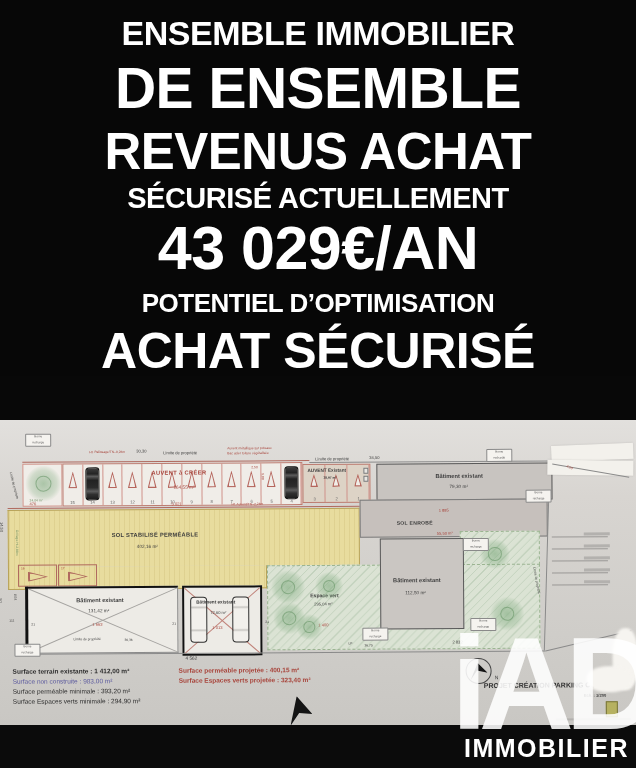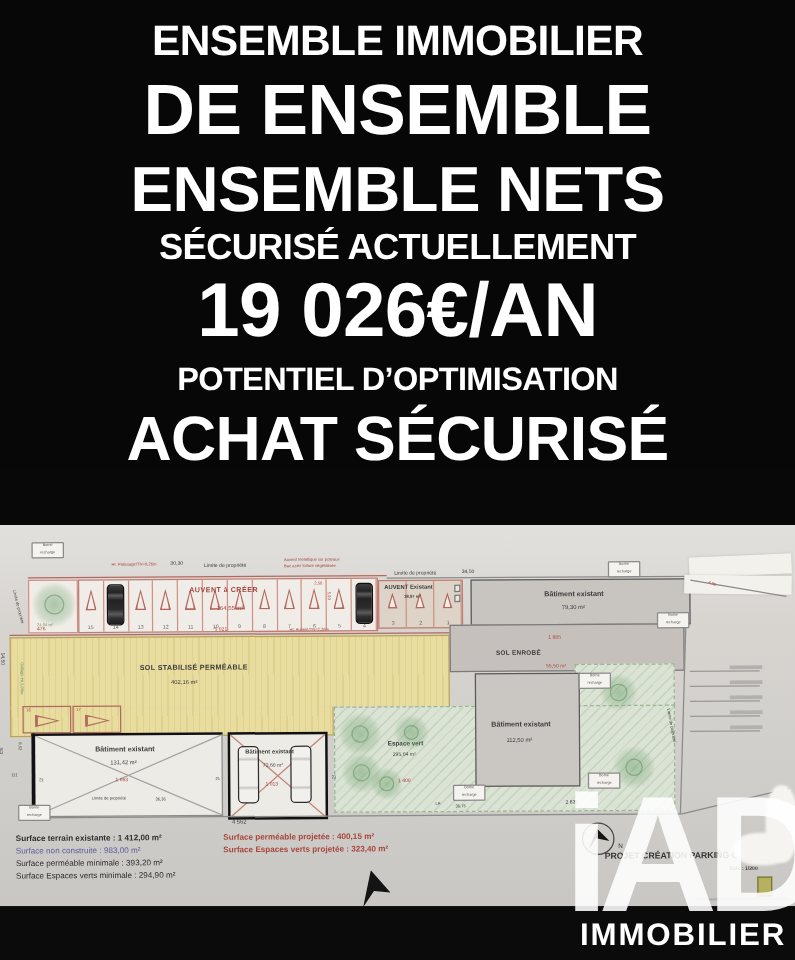--- a/index.html
+++ b/index.html
@@ -86,23 +86,23 @@
       font-weight:bold;font-size:132px;line-height:1;letter-spacing:-9px;}
 </style>
 </head>
 <body>
 
 <div class="stage">
 
   <div class="hero">
     <div class="hl hl1">ENSEMBLE IMMOBILIER</div>
     <div class="hl hl2">DE ENSEMBLE</div>
-    <div class="hl hl3">ENSEMBLE NETS</div>
+    <div class="hl hl3">REVENUS ACHAT</div>
     <div class="hl hl4">SÉCURISÉ ACTUELLEMENT</div>
-    <div class="hl hl5">19 026€/AN</div>
+    <div class="hl hl5">43 029€/AN</div>
     <div class="hl hl6">POTENTIEL D’OPTIMISATION</div>
     <div class="hl hl7">ACHAT SÉCURISÉ</div>
   </div>
 
   <div class="plan">
     <div class="sheet">
 
       <div class="rline" style="left:23px;top:40px;width:287px;height:1px;"></div>
       <div class="line" style="left:310px;top:42px;width:245px;height:1px;"></div>
       <span class="t s3 red" style="left:90px;top:29px;">Ht. Palissage/TN=0,26m</span>

